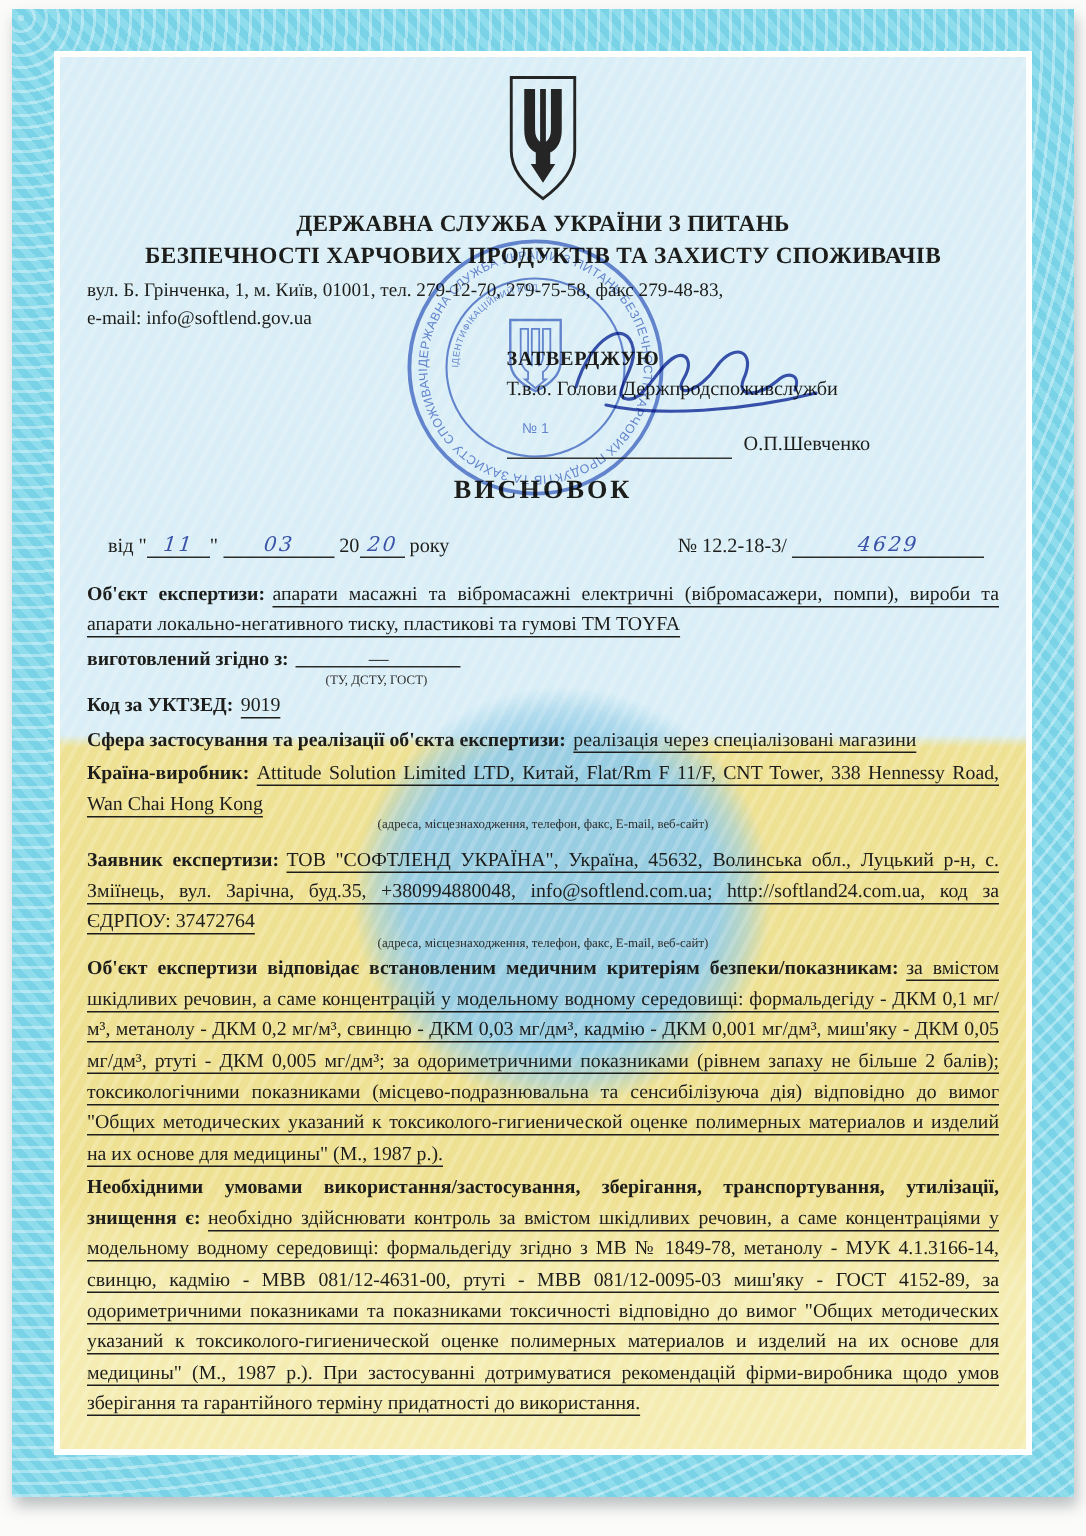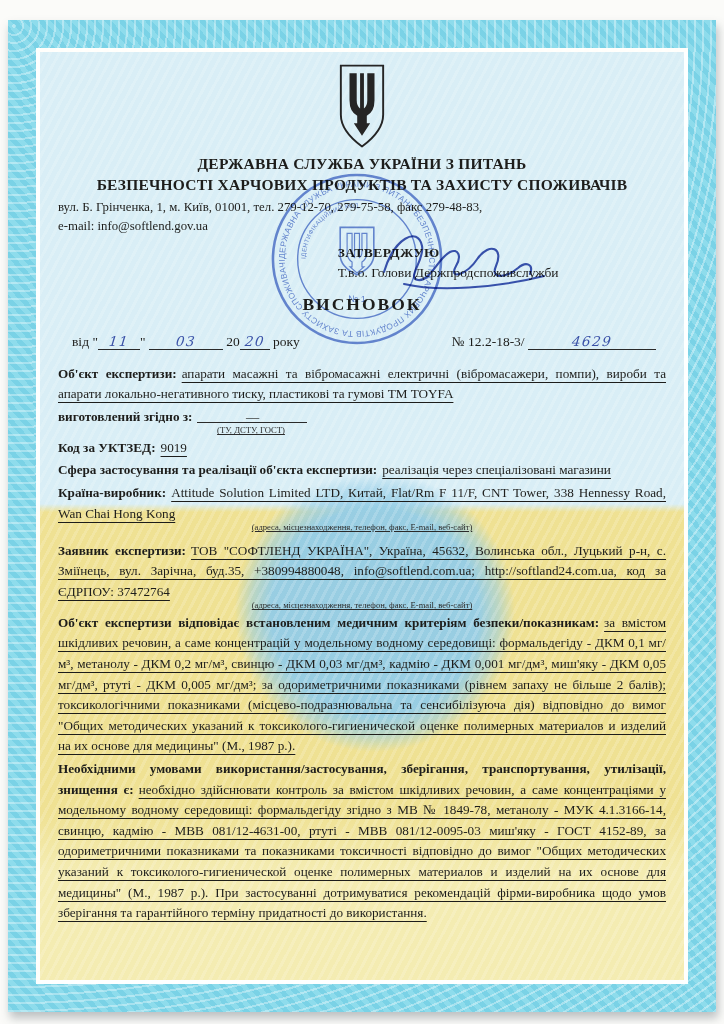--- a/index.html
+++ b/index.html
@@ -5,21 +5,21 @@
   html,body{margin:0;padding:0;}
   body{
     width:724px;height:1024px;
     background:#fbfbf9;
     font-family:"Liberation Serif", serif;
     color:#1d1d1b;
     position:relative;
     overflow:hidden;
   }
   .sheet{
-    position:absolute;left:8px;top:20px;width:708px;height:992px;
+    position:absolute;left:8px;top:6px;width:708px;height:992px;
     box-sizing:border-box;
     padding:28px;
     background:
       repeating-radial-gradient(circle at 6px 6px, rgba(255,255,255,0.35) 0 2px, rgba(255,255,255,0) 2px 8px),
       repeating-linear-gradient(48deg, #8edcec 0 5px, #7ad2e6 5px 10px);
     box-shadow:2px 6px 9px rgba(70,80,90,0.35);
   }
   .doc{
     position:relative;
     width:100%;height:100%;
@@ -52,21 +52,21 @@
   .meta{ display:flex; justify-content:space-between; align-items:flex-end; margin:18px 10px 14px 14px; font-size:13.5px;}
   .blank{ display:inline-block; border-bottom:1px solid #2a2a2a; text-align:center; height:16px; vertical-align:bottom;}
   .b-day{width:42px;} .b-month{width:74px;} .b-year{width:30px;} .b-num{width:128px;}
   .hw{ font-family:"DejaVu Serif", serif; font-style:italic; color:#3a52a8; letter-spacing:1.5px; display:inline-block; transform:skewX(-6deg);}
   
   .fields{ font-size:13.2px; line-height:1.56; position:relative; z-index:1;}
   .field{ margin:2px 0; text-align:justify;}
   .field b{ margin-right:5px;}
   .fill{ text-decoration:underline; text-decoration-thickness:0.9px; text-underline-offset:3.5px;}
   .dashfill{ display:inline-block; width:110px; text-align:center; border-bottom:1px solid #2a2a2a; text-decoration:none; height:15px;}
-  .note{ display:block; font-size:8.6px; color:#2b2b2b; line-height:1.1; margin-top:-1px;text-decoration:underline;}
+  .note{ display:block; font-size:8.6px; color:#2b2b2b; line-height:1.1; margin-top:-1px;}
   .note.center{ text-align:center;}
   .note.under-dash{ margin-left:128px; width:130px; text-align:center;}
   .mt8{margin-top:8px;} .mt12{margin-top:12px;}
 </style>
 </head>
 <body>
 
 <div class="sheet">
   <div class="doc">
 
@@ -76,20 +76,23 @@
     </svg>
 
     <div class="org">ДЕРЖАВНА СЛУЖБА УКРАЇНИ З ПИТАНЬ</div>
     <div class="org">БЕЗПЕЧНОСТІ ХАРЧОВИХ ПРОДУКТІВ ТА ЗАХИСТУ СПОЖИВАЧІВ</div>
     <div class="addr">вул. Б. Грінченка, 1, м. Київ, 01001, тел. 279-12-70, 279-75-58, факс 279-48-83,</div>
     <div class="addr">e-mail: info@softlend.gov.ua</div>
 
     <div class="approve">
       <div class="cap">ЗАТВЕРДЖУЮ</div>
       <div>Т.в.о. Голови Держпродспоживслужби</div>
+      <div class="sig-row">
+        <span class="sig-line"></span><span class="sig-name">О.П.Шевченко</span>
+      </div>
     </div>
 
     <svg class="stamp" viewBox="0 0 180 180">
       <circle cx="90" cy="90" r="85" fill="none" stroke="#4a6cc8" stroke-width="2.6"></circle>
       <circle cx="90" cy="90" r="60" fill="none" stroke="#4a6cc8" stroke-width="1.4"></circle>
       <defs>
         <path id="ringPath" d="M 17,90 A 73,73 0 1 1 163,90 A 73,73 0 1 1 17,90"></path>
         <path id="innerPath" d="M 38,90 A 52,52 0 1 1 142,90 A 52,52 0 1 1 38,90"></path>
       </defs>
       <text font-size="8.4" fill="#4a6cc8" font-family="Liberation Sans, sans-serif" letter-spacing="0.3">

